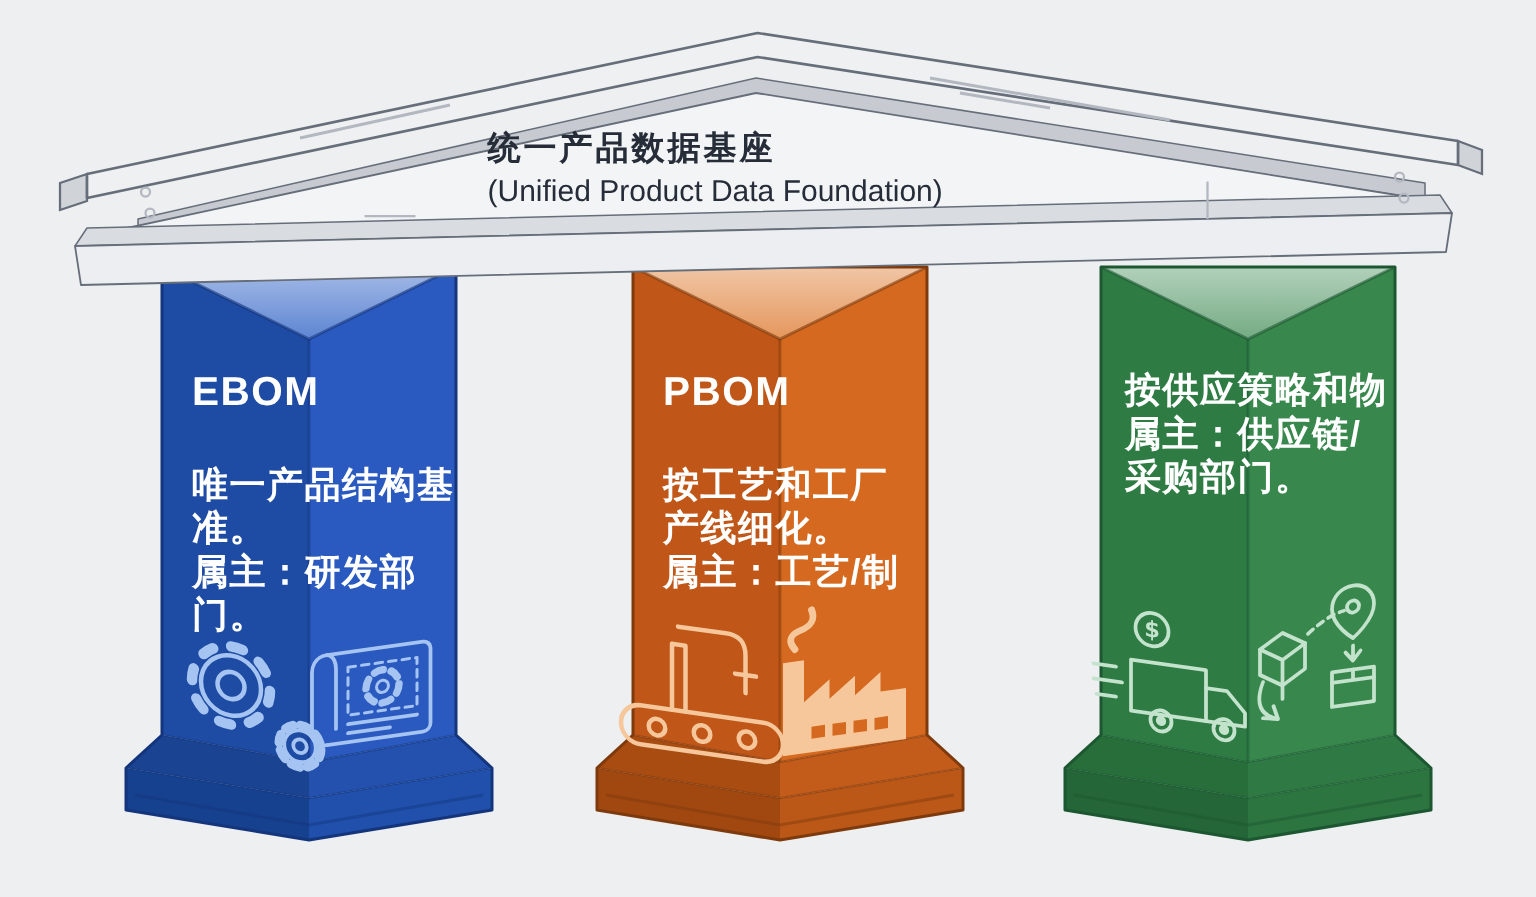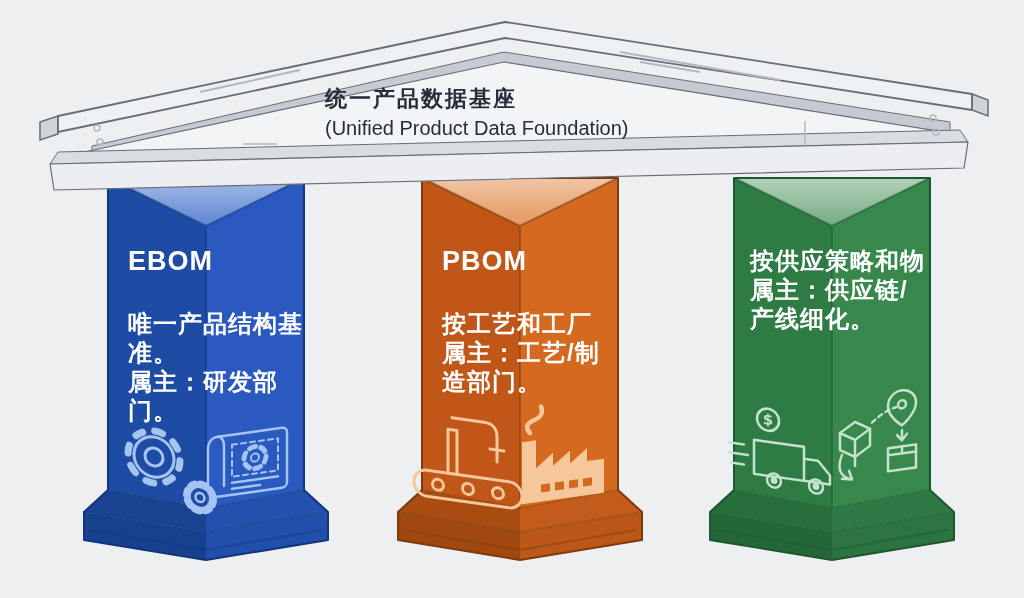--- a/index.html
+++ b/index.html
@@ -159,23 +159,23 @@
     <div class="p-title">EBOM</div>
     <span class="p-line">唯一产品结构基</span>
     <span class="p-line">准。</span>
     <span class="p-line">属主：研发部</span>
     <span class="p-line">门。</span>
   </div>
 
   <div class="overlay pillar-text" id="mbom-text">
     <div class="p-title">PBOM</div>
     <span class="p-line">按工艺和工厂</span>
+    <span class="p-line">产线细化。</span>
     <span class="p-line">属主：工艺/制</span>
-    <span class="p-line">造部门。</span>
   </div>
 
   <div class="overlay pillar-text" id="pbom-text">
     <span class="p-line">按供应策略和物</span>
     <span class="p-line">属主：供应链/</span>
-    <span class="p-line">产线细化。</span>
+    <span class="p-line">采购部门。</span>
   </div>
 
 </div>
 
 </body></html>

